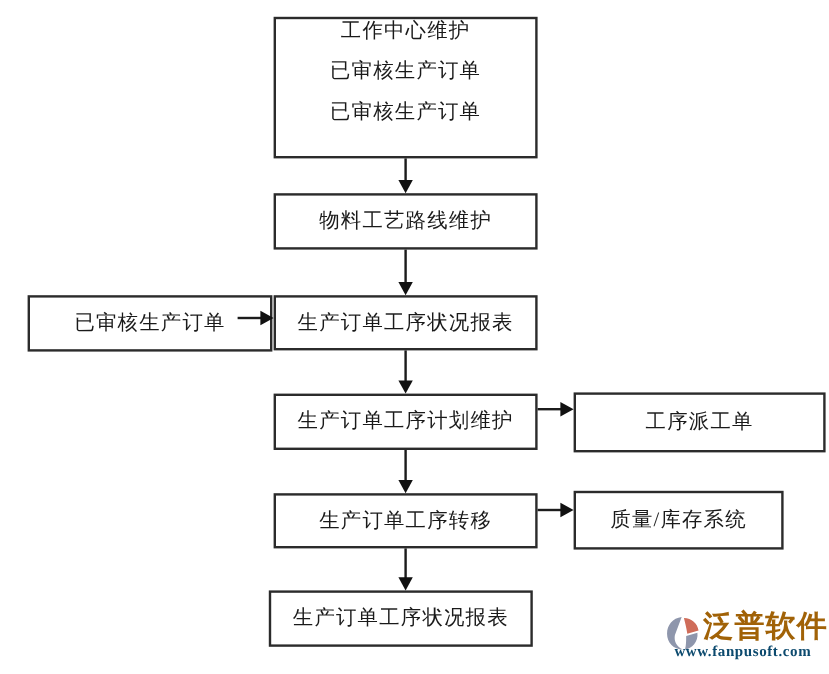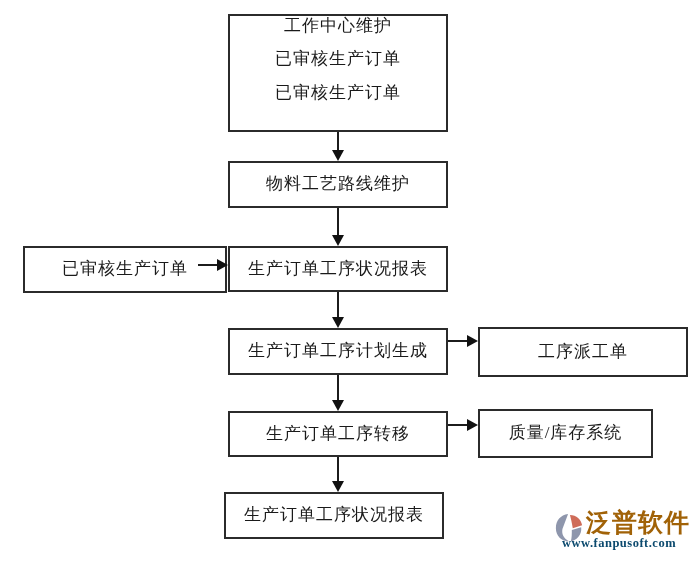--- a/index.html
+++ b/index.html
@@ -109,21 +109,21 @@
     <div>已审核生产订单</div>
     <div>已审核生产订单</div>
   </div>
 
   <div class="node" id="n-routing">物料工艺路线维护</div>
 
   <div class="node" id="n-approved">已审核生产订单</div>
 
   <div class="node" id="n-plangen">生产订单工序状况报表</div>
 
-  <div class="node" id="n-planmnt">生产订单工序计划生成</div>
+  <div class="node" id="n-planmnt">生产订单工序计划维护</div>
 
   <div class="node" id="n-dispatch">工序派工单</div>
 
   <div class="node" id="n-quality">质量/库存系统</div>
 
   <div class="node" id="n-transfer">生产订单工序转移</div>
 
   <div class="node" id="n-report">生产订单工序状况报表</div>
 
   <div class="vline" style="left:337px; top:132px; height:19px;"></div>

